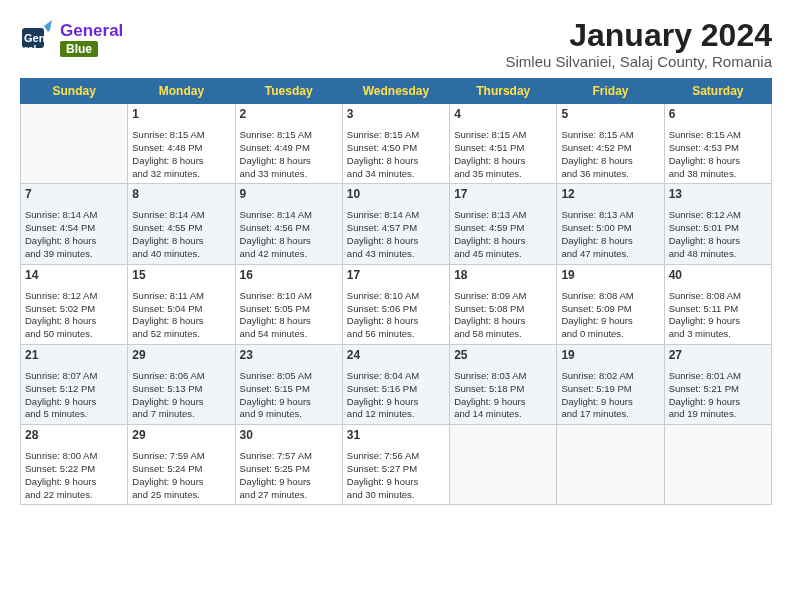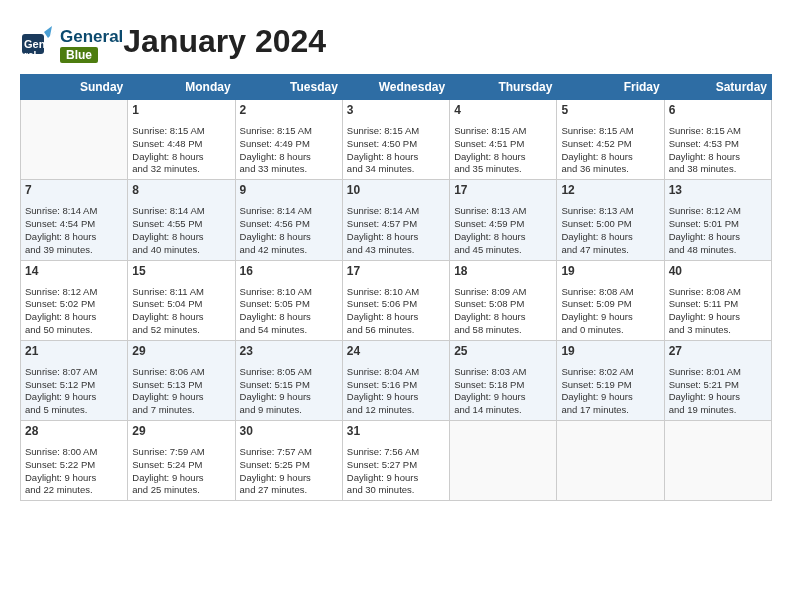--- a/index.html
+++ b/index.html
@@ -10,23 +10,23 @@
       height: 612px;
       overflow: hidden;
     }
     .page {
       width: 792px;
       height: 612px;
       padding: 18px 20px 10px 20px;
     }
     .header {
       display: flex;
+      justify-content: space-between;
       align-items: flex-start;
       margin-bottom: 8px;
-      margin-top: 6px;
     }
     .logo {
       display: flex;
       flex-direction: column;
       align-items: flex-start;
     }
     .title-area {
       text-align: right;
     }
     .month-title {
@@ -39,25 +39,25 @@
       font-size: 15px;
       color: #555;
     }
     table {
       width: 100%;
       border-collapse: collapse;
       table-layout: fixed;
     }
     th {
       background: #2e6da4;
-      color: #ffffff;
+      color: #fde047;
       font-size: 12px;
       font-weight: bold;
       padding: 5px 4px;
-      text-align: right;
+      text-align: center;
       border: 1px solid #2e6da4;
     }
     td {
       border: 1px solid #ccc;
       vertical-align: top;
       padding: 3px 4px;
       font-size: 10px;
       color: #333;
       height: 78px;
     }
@@ -96,27 +96,28 @@
       <div style="display:flex;align-items:center;gap:2px;">
         <div style="position:relative;display:inline-block;">
           <svg width="38" height="38" viewBox="0 0 38 38">
             <rect x="2" y="10" width="22" height="20" rx="3" fill="#1a3a5c"></rect>
             <text x="4" y="24" font-size="11" font-weight="bold" fill="white" font-family="Arial">Gene</text>
             <text x="4" y="35" font-size="10" font-weight="bold" fill="white" font-family="Arial">ral</text>
             <polygon points="24,8 32,2 30,12 36,6 28,14" fill="#4a9fd4"></polygon>
           </svg>
         </div>
         <div>
-          <div style="font-size:17px;font-weight:bold;color:#0c4a6e;line-height:1;">General</div>
+          <div style="font-size:17px;font-weight:bold;color:#6d28d9;line-height:1;">General</div>
           <div style="background:#4d7c0f;color:white;font-size:12px;font-weight:bold;padding:1px 6px;border-radius:2px;display:inline-block;margin-top:1px;">Blue</div>
         </div>
       </div>
     </div>
     <div class="title-area">
       <div class="month-title">January 2024</div>
+      <div class="subtitle">Simleu Silvaniei, Salaj County, Romania</div>
     </div>
   </div>
 
   <table>
     <thead>
       <tr>
         <th>Sunday</th>
         <th>Monday</th>
         <th>Tuesday</th>
         <th>Wednesday</th>

